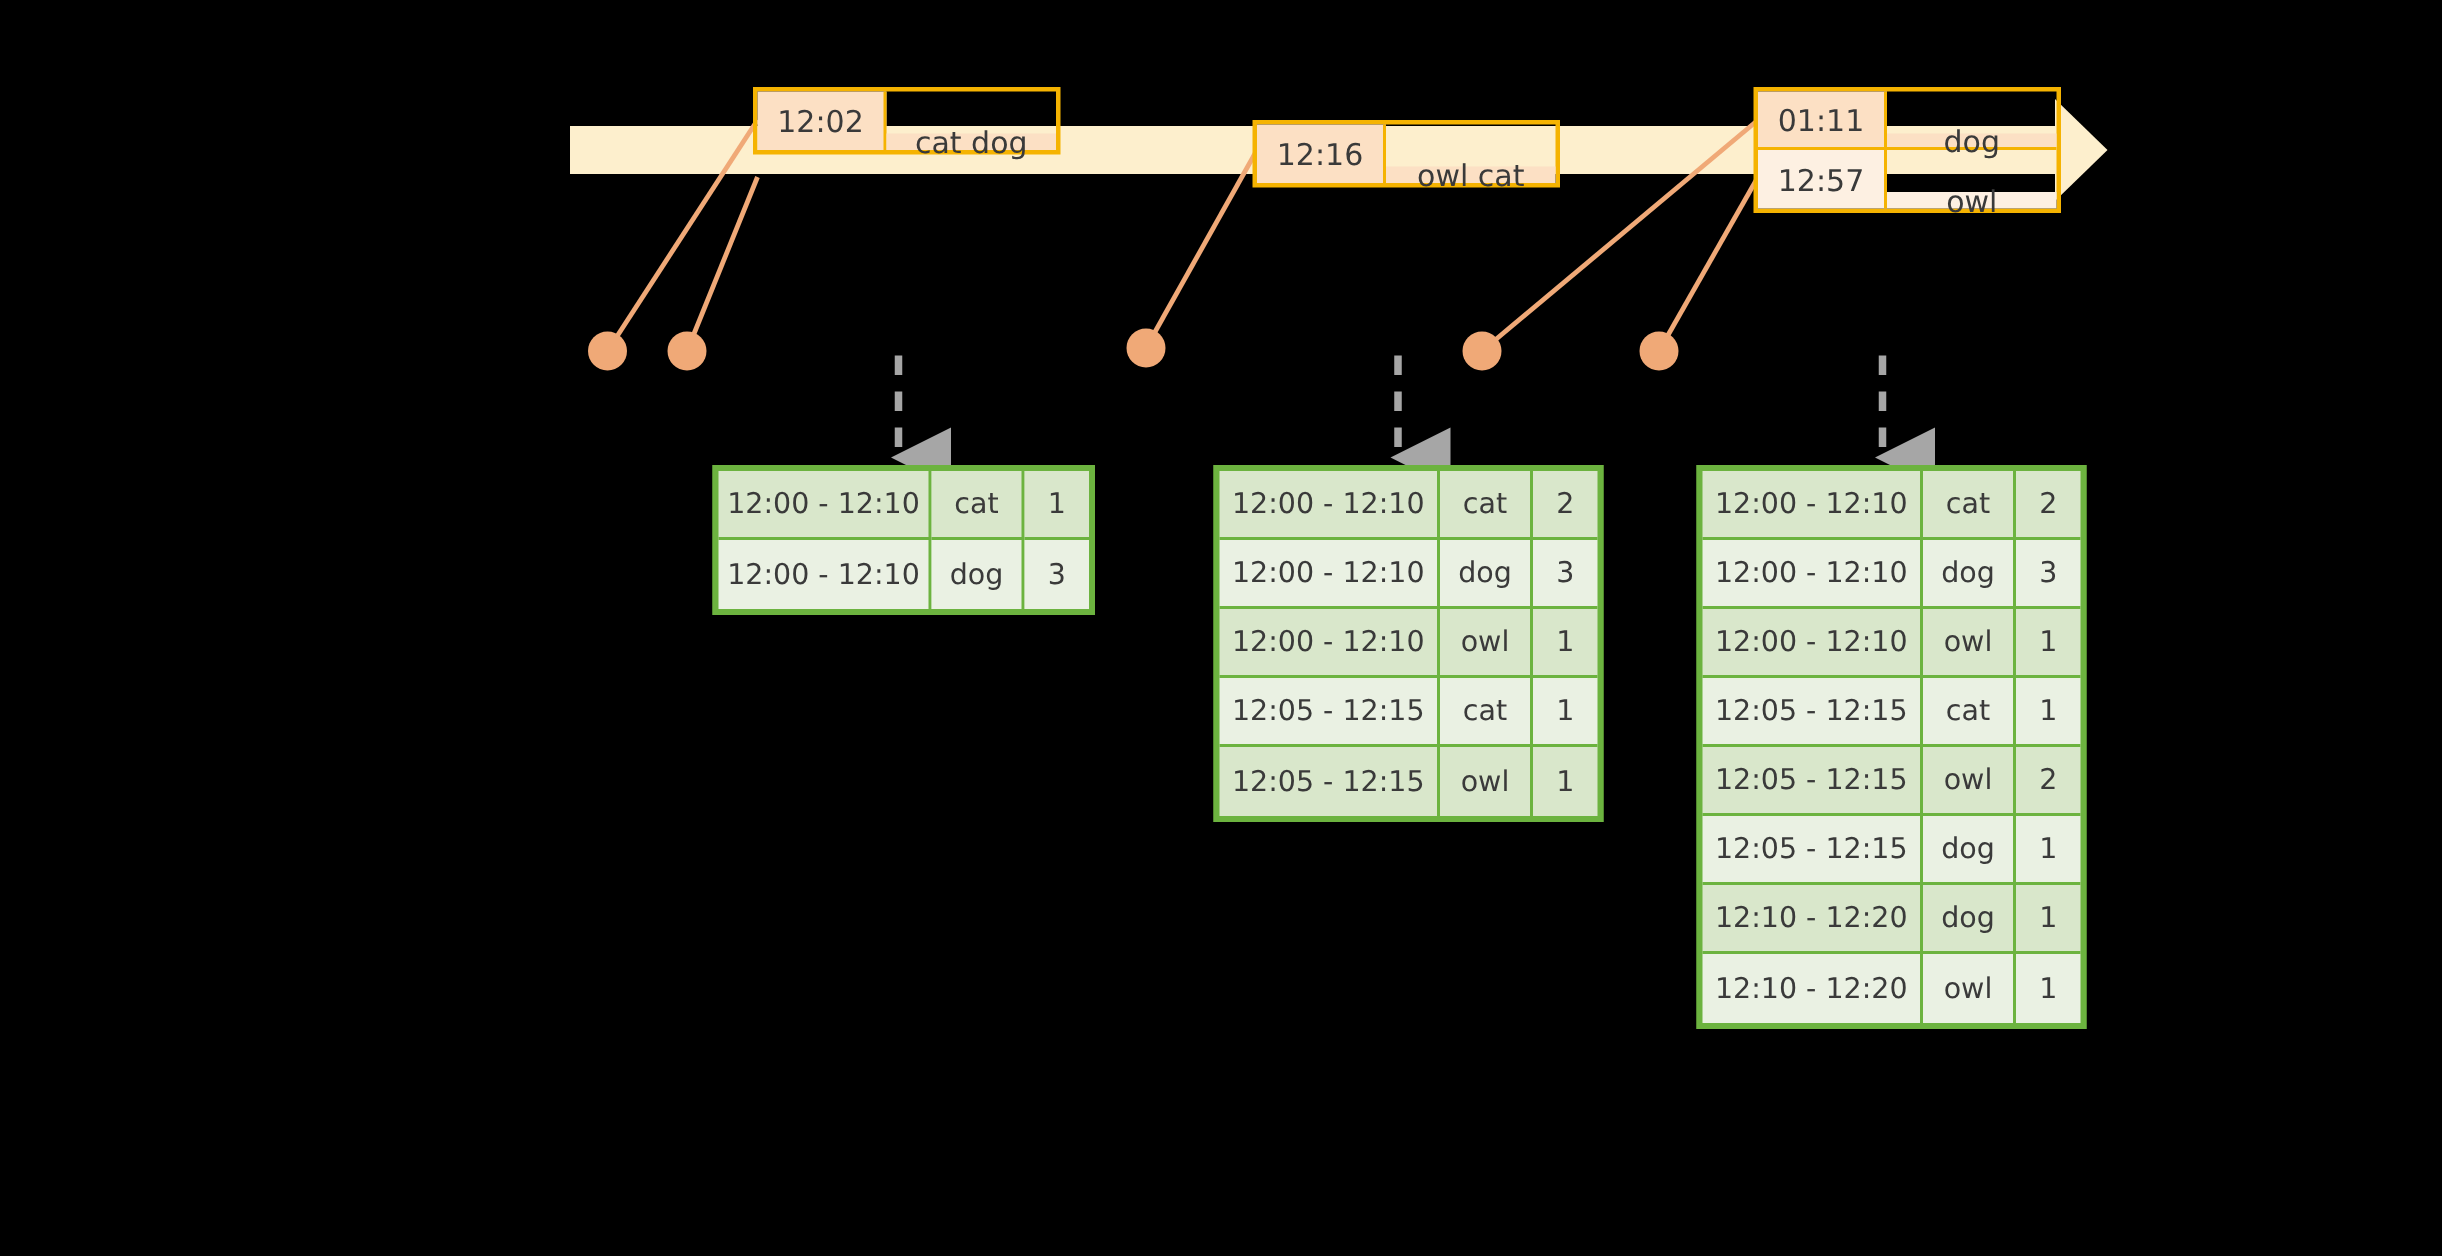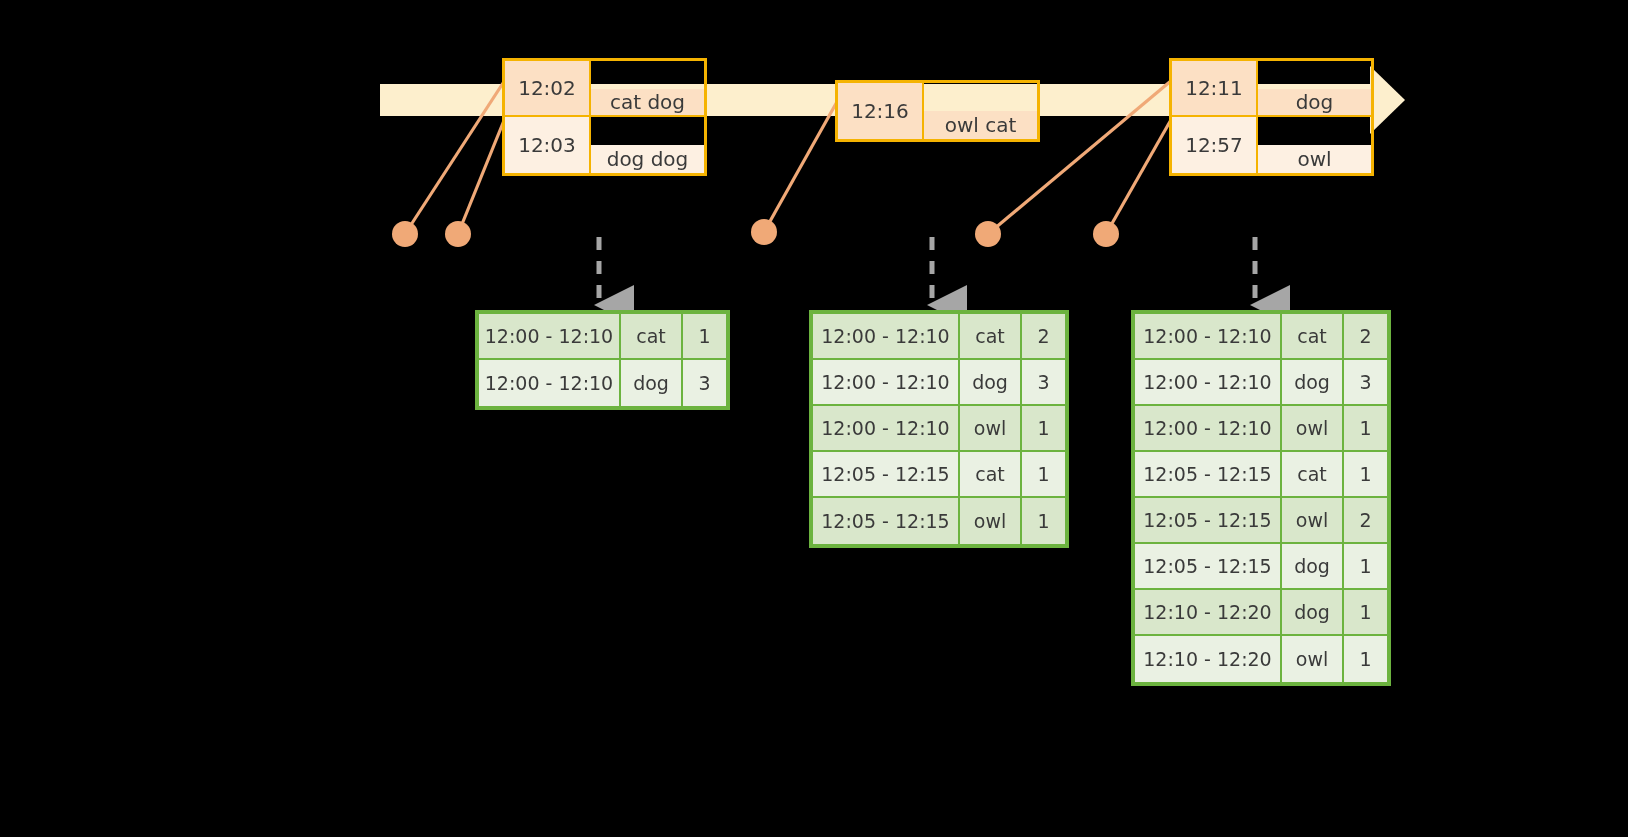--- a/index.html
+++ b/index.html
@@ -26,21 +26,21 @@
   .event-box {
     position: absolute;
     border: 3px solid #f5b301;
     box-sizing: border-box;
     display: flex;
     flex-direction: column;
   }
   .event-row {
     display: flex;
     flex-direction: row;
-    height: 56px;
+    height: 39px;
   }
   .event-row.alt .ev-cell { background: #fdf0e2; }
   .event-row.prim .ev-cell { background: #fce0c4; }
   .ev-cell {
     box-sizing: border-box;
     display: flex;
     align-items: center;
     justify-content: center;
     font-size: 20px;
     color: #3a3a3a;
@@ -125,34 +125,30 @@
         <line x1="1255" y1="237" x2="1255" y2="305" stroke="#a6a6a6" stroke-width="5" stroke-dasharray="13 11" marker-end="url(#dashhead)"></line>
       </g>
   </svg>
 
   <div id="events-host">
       <div class="event-box" style="left: 502px; top: 58px;">
         <div class="event-row prim">
           <div class="ev-cell ev-time">12:02</div>
           <div class="ev-cell ev-words">cat dog</div>
         </div>
-        <div class="event-row alt">
-          <div class="ev-cell ev-time">12:03</div>
-          <div class="ev-cell ev-words">dog dog</div>
-        </div>
       </div>
       <div class="event-box" style="left: 835px; top: 80px;">
         <div class="event-row prim">
           <div class="ev-cell ev-time">12:16</div>
           <div class="ev-cell ev-words">owl cat</div>
         </div>
       </div>
       <div class="event-box" style="left: 1169px; top: 58px;">
         <div class="event-row prim">
-          <div class="ev-cell ev-time">12:11</div>
+          <div class="ev-cell ev-time">01:11</div>
           <div class="ev-cell ev-words">dog</div>
         </div>
         <div class="event-row alt">
           <div class="ev-cell ev-time">12:57</div>
           <div class="ev-cell ev-words">owl</div>
         </div>
       </div>
     </div>
   <div id="tables-host">
       <div class="result-table" style="left: 475px; top: 310px;">

